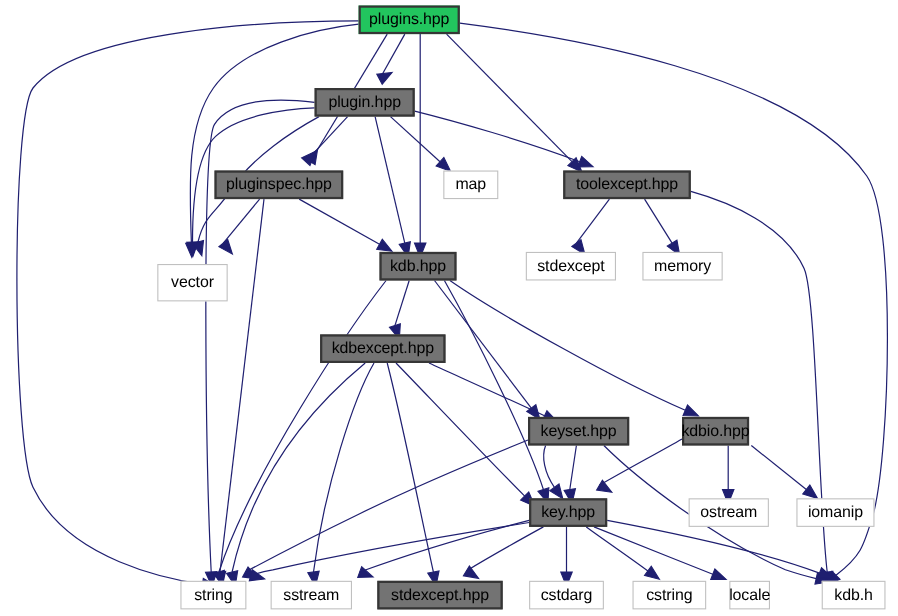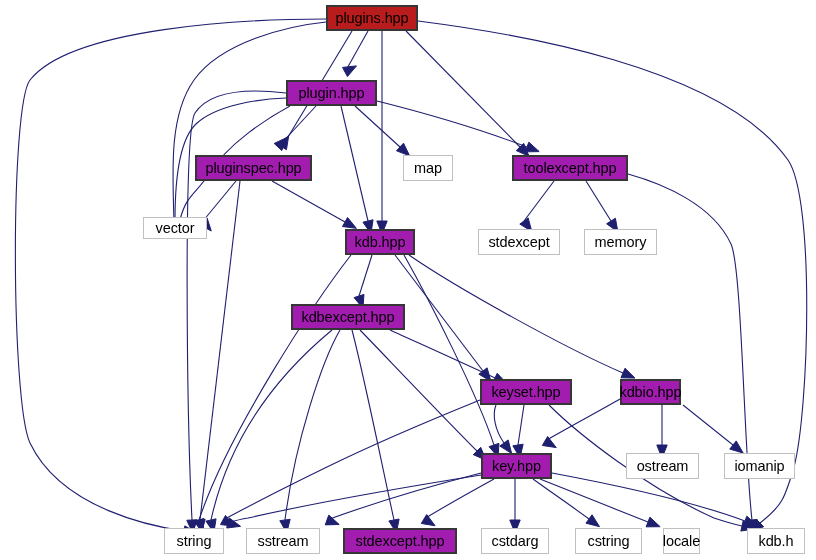--- a/index.html
+++ b/index.html
@@ -34,25 +34,25 @@
     font-size: 14.5px;
     line-height: 1;
     color: #000000;
     background: #ffffff;
     border: 1px solid #c0c0c0;
     white-space: nowrap;
     letter-spacing: -0.1px;
   }
   .node.local {
     border: 2px solid #363636;
-    background: #a21caf;
+    background: #737373;
   }
   .node.current {
     border: 2px solid #363636;
-    background: #b91c1c;
+    background: #22c55e;
   }
 </style>
 </head>
 <body>
 
 <div id="graph">
   <svg id="edges" viewBox="0 0 816 560" xmlns="http://www.w3.org/2000/svg">
       <path d="M368,31 L345,72" fill="none" stroke="#1f1f70" stroke-width="1.1"></path>
       <polygon points="356.47,65.88 347.45,76.59 342.55,67.41" fill="#1f1f70" stroke="#1f1f70"></polygon>
       <path d="M352,31 L282,147" fill="none" stroke="#1f1f70" stroke-width="1.1"></path>
@@ -151,21 +151,21 @@
       </div>
       <div class="node local" style="left: 195px; top: 155px; width: 117px; height: 26px;">
         <span>pluginspec.hpp</span>
       </div>
       <div class="node system" style="left: 387px; top: 155px; width: 50px; height: 26px; margin-left: 16px;">
         <span>map</span>
       </div>
       <div class="node local" style="left: 512px; top: 155px; width: 116px; height: 26px;">
         <span>toolexcept.hpp</span>
       </div>
-      <div class="node system" style="left: 143px; top: 217px; width: 64px; height: 22px;">
+      <div class="node system" style="left: 143px; top: 240px; width: 64px; height: 34px;">
         <span>vector</span>
       </div>
       <div class="node local" style="left: 345px; top: 229px; width: 70px; height: 26px;">
         <span>kdb.hpp</span>
       </div>
       <div class="node system" style="left: 478px; top: 229px; width: 82px; height: 26px; text-align: right;">
         <span>stdexcept</span>
       </div>
       <div class="node system" style="left: 584px; top: 229px; width: 73px; height: 26px;">
         <span>memory</span>

